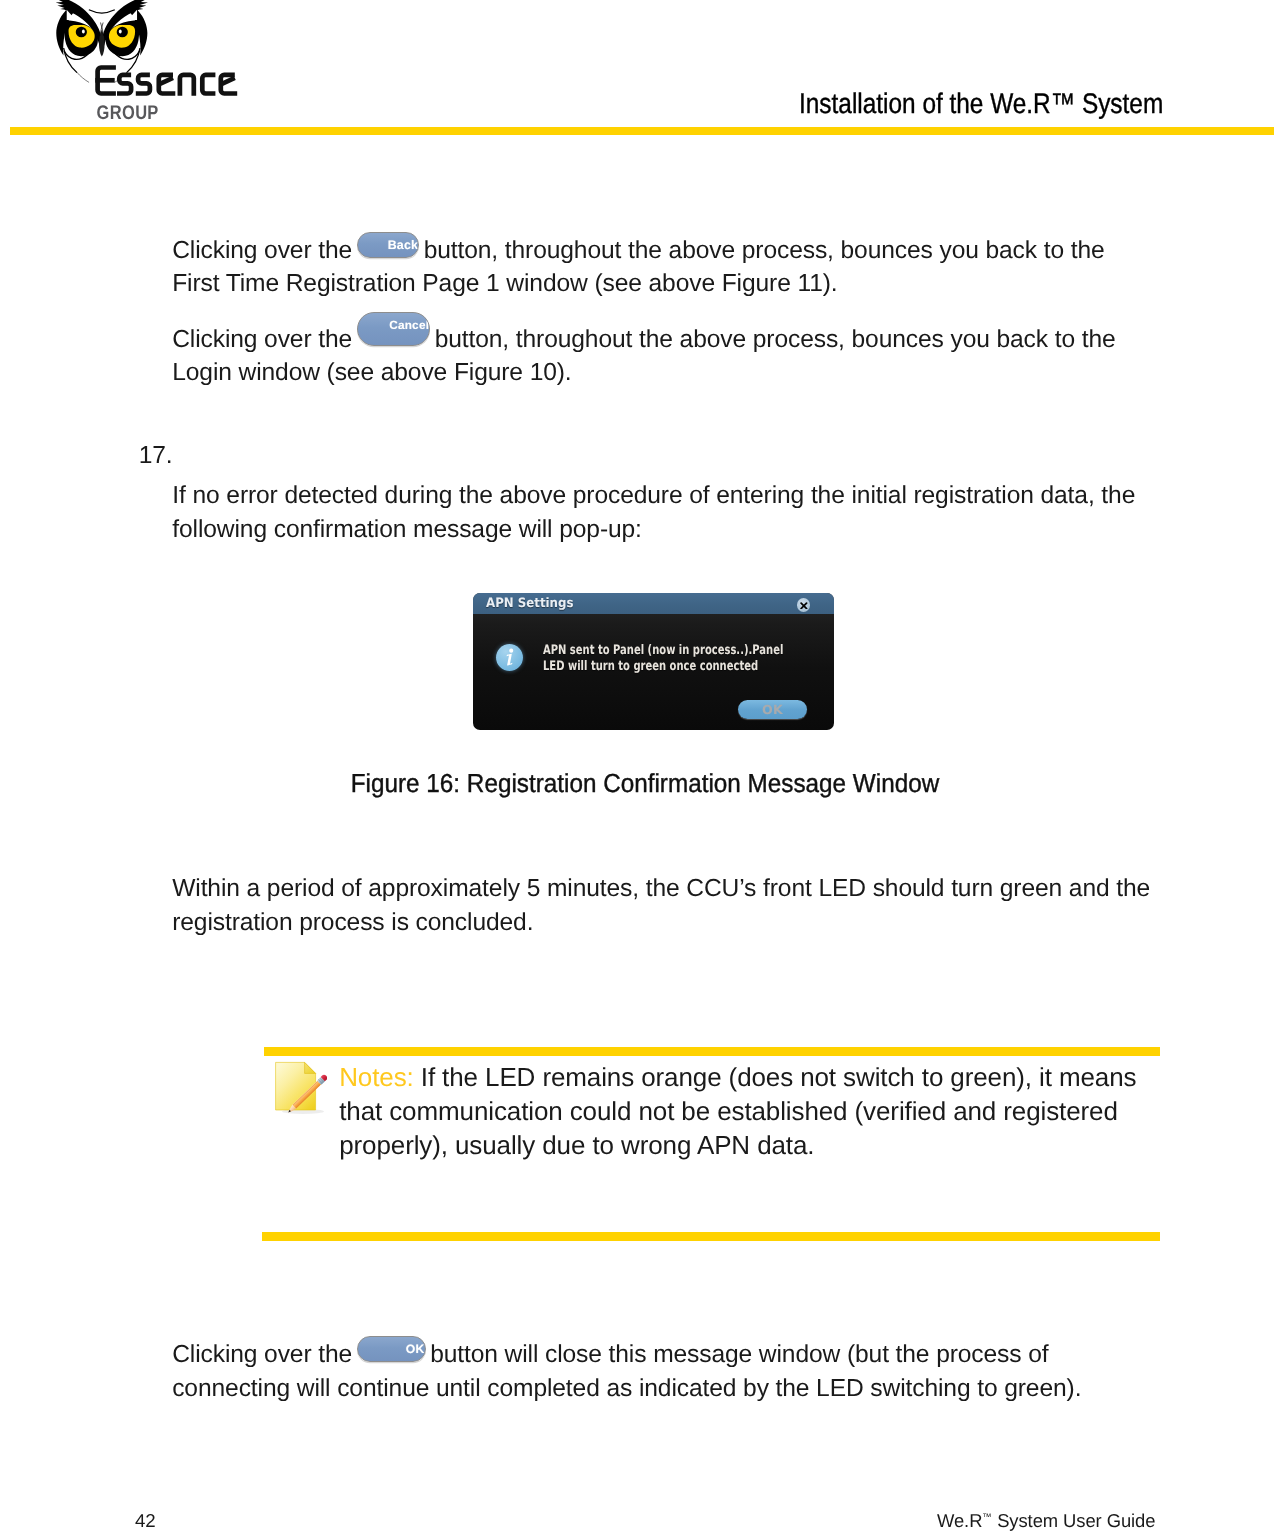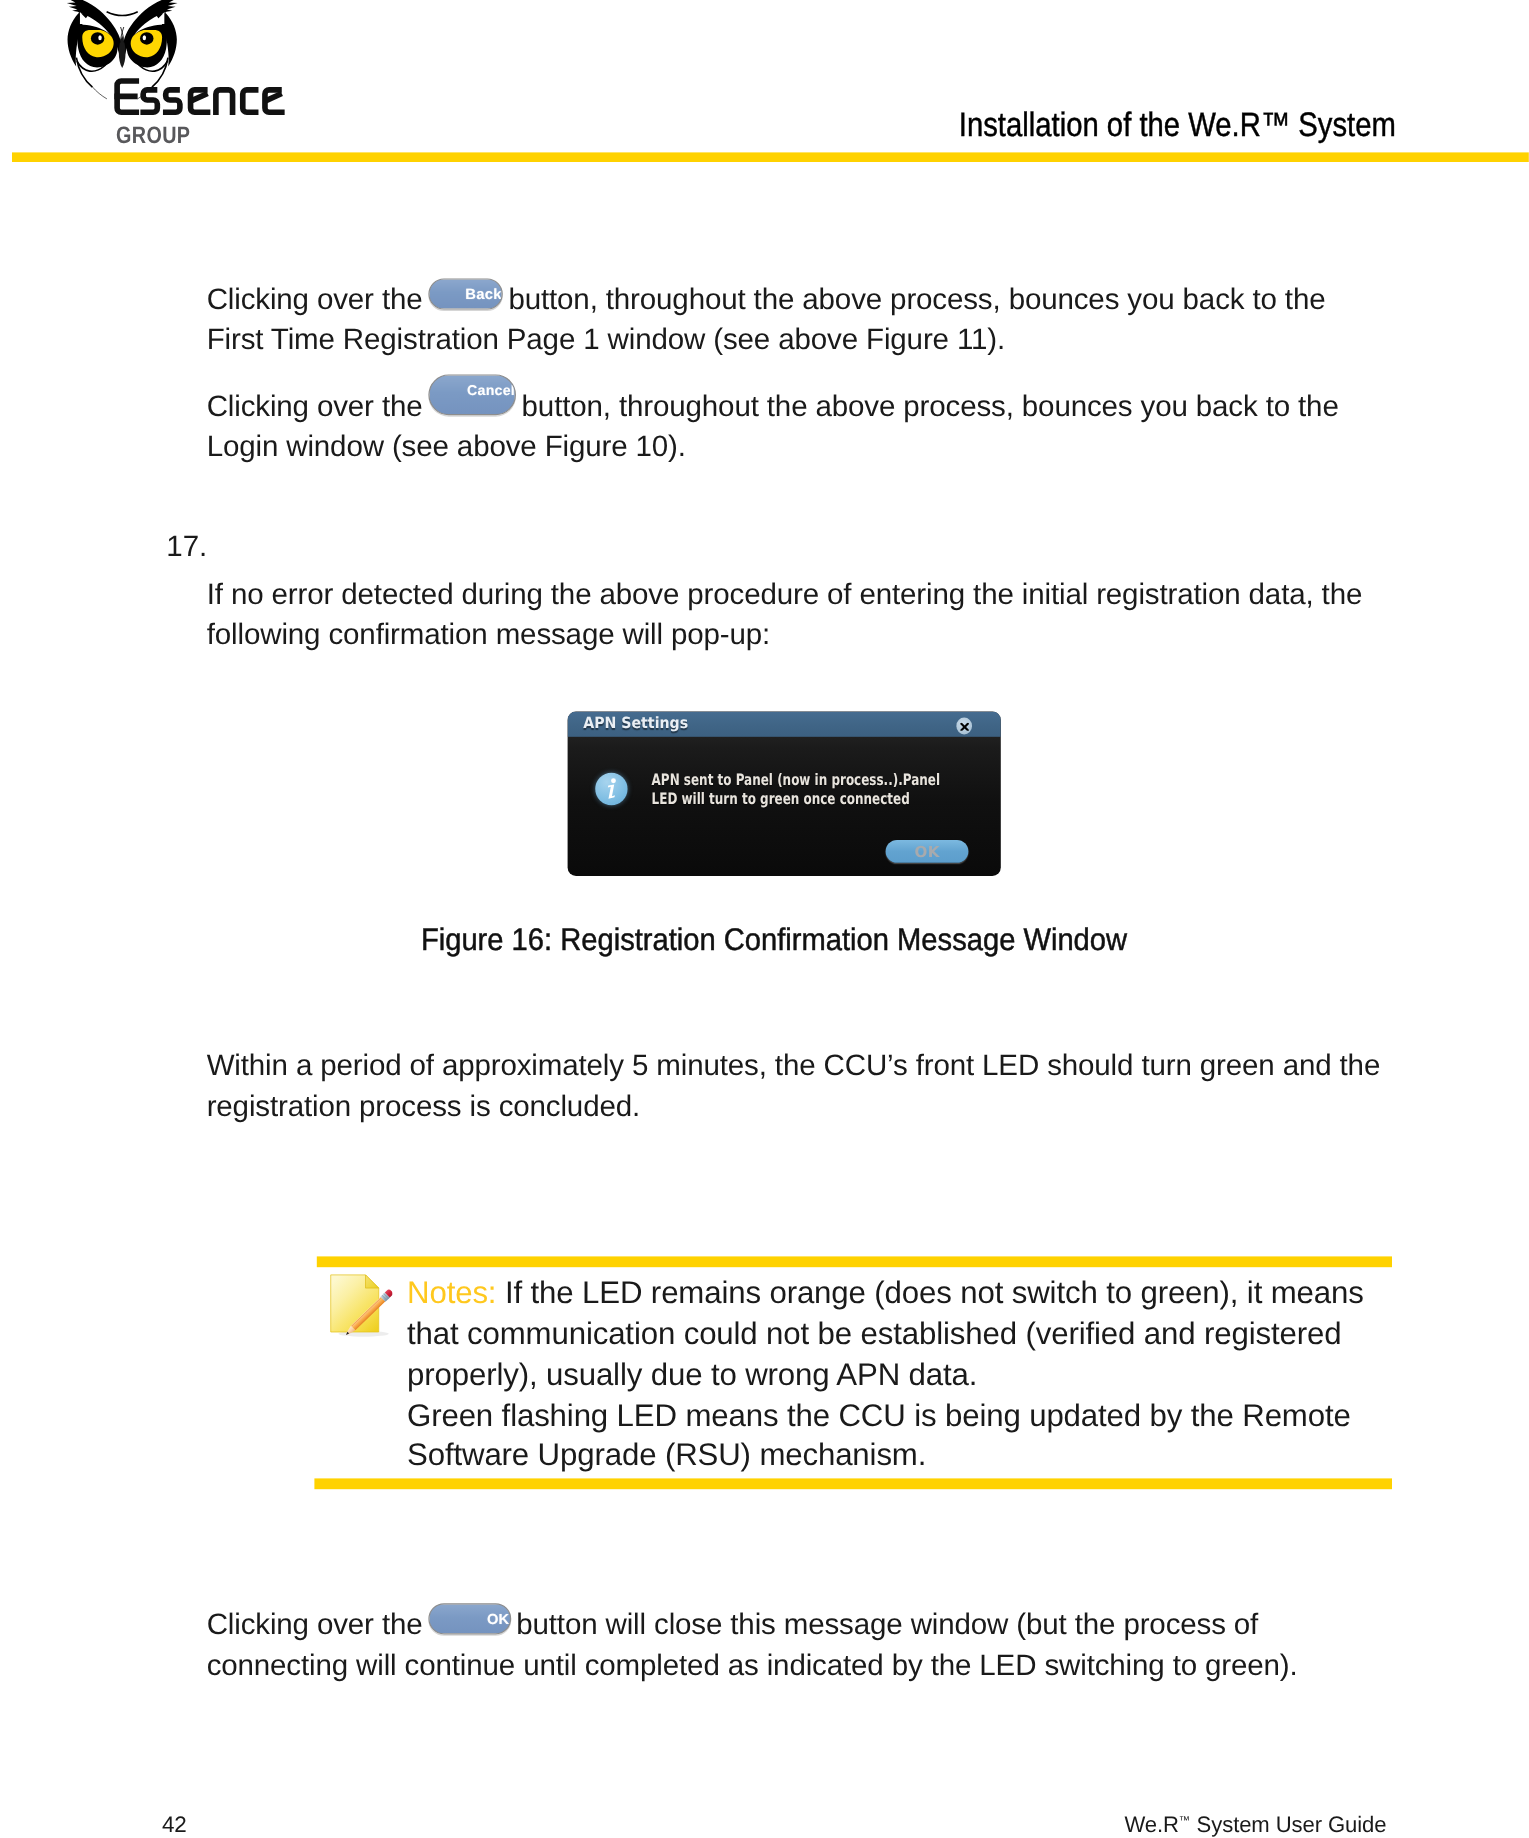--- a/index.html
+++ b/index.html
@@ -266,21 +266,21 @@
       <rect x="24.9" y="6.0" width="6.0" height="0.6" fill="#7b92a3" opacity=".7"></rect>
       <rect x="24.9" y="8.0" width="6.0" height="0.6" fill="#7b92a3" opacity=".7"></rect>
 
       <path d="M24.9 5.0 L24.9 2.6 C24.9 1.0 26.0 0.2 27.9 0.2 C29.8 0.2 30.9 1.0 30.9 2.6 L30.9 5.0 Z" fill="url(#eras)"></path>
 
       <path d="M25.2 44.6 L30.6 44.6 L29.1 50.5 L27.9 52.8 L26.7 50.5 Z" fill="url(#wood)"></path>
       <path d="M26.9 50.2 L28.9 50.2 L27.9 52.9 Z" fill="#1f1f1f"></path>
     </g>
   </svg>
 </div>
-<div class="notes-text"><span class="notes-label">Notes:</span><span> If the LED remains orange (does not switch to green), it means that communication could not be established (verified and registered properly), usually due to wrong APN data.</span><br><span>Green flashing LED means the CCU is being updated by the Remote Software Upgrade (RSU) mechanism.</span></div>
+<div class="notes-text"><span class="notes-label">Notes:</span><span> If the LED remains orange (does not switch to green), it means that communication could not be established (verified and registered properly), usually due to wrong APN data.</span><br></div>
 <div class="notes-rule-bot"></div>
 
 <div class="para indent" style="top:1336.4px;">
   <span>Clicking over the </span><span class="pill pill-ok">OK</span><span> button will close this message window (but the process of connecting will continue until completed as indicated by the LED switching to green).</span>
 </div>
 
 <div class="footer-page">42</div>
 <div class="footer-right"><span>We.R</span><span class="tm">™</span><span> System User Guide</span></div>
 
 </body></html>

